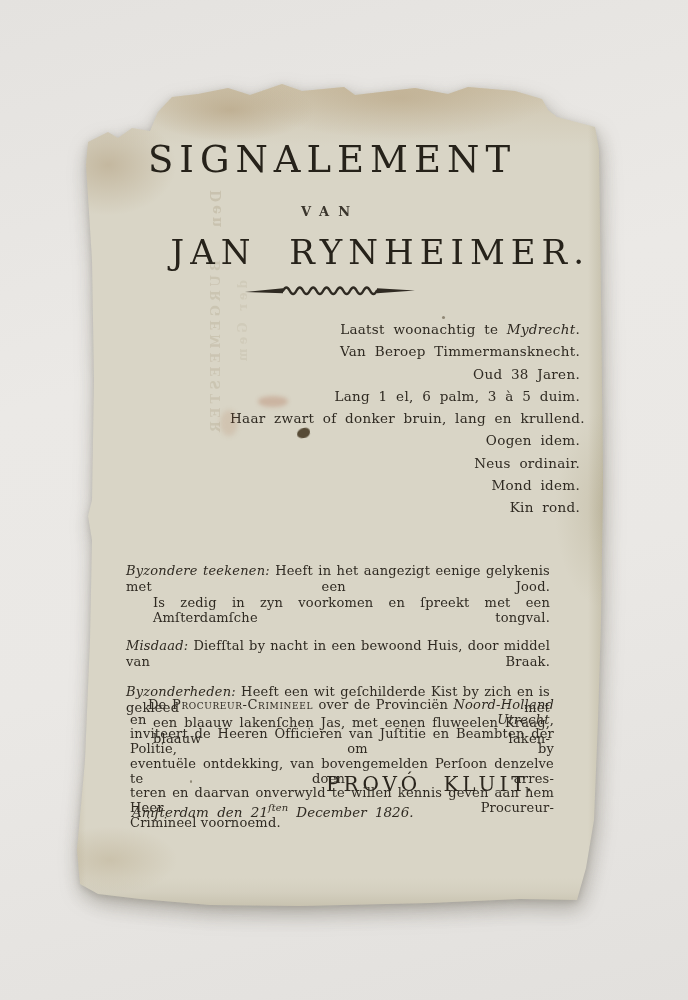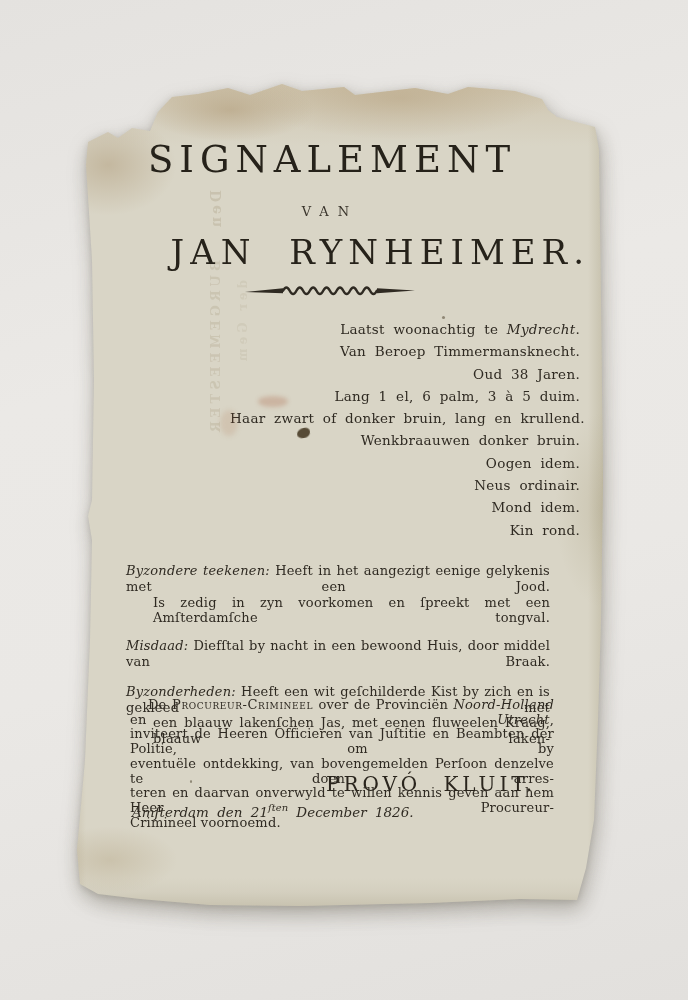--- a/index.html
+++ b/index.html
@@ -35,21 +35,21 @@
   }
   .ghost{position:absolute;writing-mode:vertical-rl;transform:scale(-1,1);
     color:#8a7a56;font-weight:bold;pointer-events:none;}
   .ghost1{left:138px;top:110px;font-size:14px;letter-spacing:3px;opacity:0.20;}
   .ghost2{left:138px;top:180px;font-size:13px;letter-spacing:4px;opacity:0.17;}
   .ghost3{left:166px;top:200px;font-size:12px;letter-spacing:4px;opacity:0.10;}
   .masthead{position:absolute;left:0;top:0;width:520px;text-align:center;}
   .title{position:absolute;top:58px;left:2px;width:100%;
     font-size:37px;letter-spacing:6px;color:#26221a;white-space:nowrap;}
   .van{position:absolute;top:124px;left:0;width:100%;
-    font-size:13px;letter-spacing:9px;font-weight:normal;color:#3a352c;}
+    font-size:13px;letter-spacing:9px;font-weight:bold;color:#3a352c;}
   .name{position:absolute;top:152px;left:0;width:100%;
     font-size:34px;letter-spacing:6px;word-spacing:16px;color:#26221a;white-space:nowrap;text-align:right;}
   .squiggle{position:absolute;top:203px;left:175px;}
   .desc{position:absolute;left:160px;top:238px;width:350px;
     font-size:13.5px;word-spacing:4px;letter-spacing:0.3px;}
   .li{height:22.3px;line-height:22.3px;white-space:nowrap;text-align:right;}
   .it{font-style:italic;}
   .sc{font-variant:small-caps;letter-spacing:0.6px;}
   .remarks{position:absolute;left:56px;top:483px;width:424px;
     font-size:13px;letter-spacing:0.2px;}
@@ -102,21 +102,20 @@
           <path d="M38,6.7 q3.4,-6.5 6.7,0 q3.4,6.5 6.7,0 q3.4,-6.5 6.7,0 q3.4,6.5 6.7,0 q3.4,-6.5 6.7,0 q3.4,6.5 6.7,0 q3.4,-6.5 6.7,0 q3.4,6.5 6.7,0 q3.4,-6.5 6.7,0 q3.4,6.5 6.7,0 q3.4,-6.5 6.7,0 q3.4,6.5 6.7,0 q3.4,-6.5 6.7,0 q3.4,6.5 6.7,0" fill="none" stroke="#2f2a22" stroke-width="2.4" stroke-linecap="round"></path>
         </svg>
       </div>
 
       <div class="desc">
         <div class="li"><span>Laatst woonachtig te </span><em class="it">Mydrecht</em><span>.</span></div>
         <div class="li"><span>Van Beroep Timmermansknecht.</span></div>
         <div class="li"><span>Oud 38 Jaren.</span></div>
         <div class="li"><span>Lang 1 el, 6 palm, 3 à 5 duim.</span></div>
         <div class="li"><span>Haar zwart of donker bruin, lang en krullend.</span></div>
-        <div class="li"><span>Wenkbraauwen donker bruin.</span></div>
         <div class="li"><span>Oogen idem.</span></div>
         <div class="li"><span>Neus ordinair.</span></div>
         <div class="li"><span>Mond idem.</span></div>
         <div class="li"><span>Kin rond.</span></div>
       </div>
 
       <div class="remarks">
         <div class="rline"><span class="rlabel">Byzondere teekenen:</span><span> Heeft in het aangezigt eenige gelykenis met een Jood.</span></div>
         <div class="rline ind">Is zedig in zyn voorkomen en ſpreekt met een Amſterdamſche tongval.</div>
         <div class="gap1"></div>

